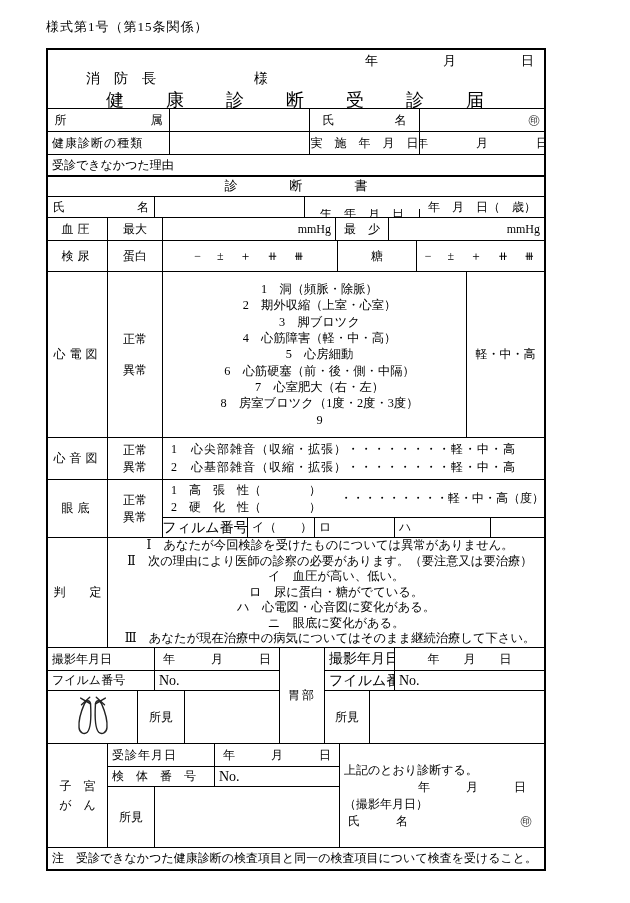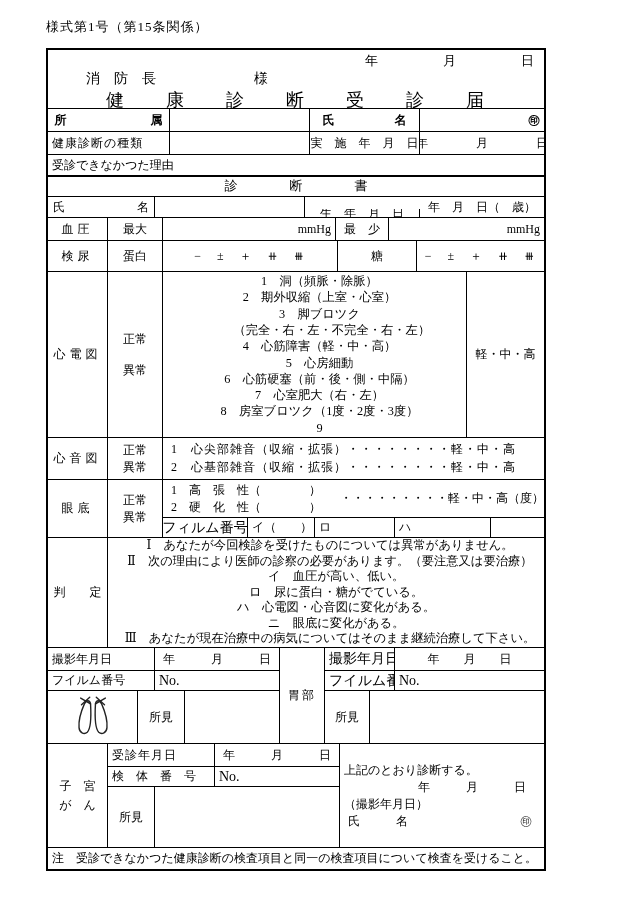--- a/index.html
+++ b/index.html
@@ -47,21 +47,21 @@
   <div class="form-no">様式第1号（第15条関係）</div>
 
   <div class="form">
 
     <div class="titleblock">
       <div class="dateline">年　　　　　月　　　　　日</div>
       <div class="addr">消　防　長　　　　　　　様</div>
       <div class="doctitle">健　　康　　診　　断　　受　　診　　届</div>
     </div>
 
-    <div class="row" style="height:23px;font-weight:bold;">
+    <div class="row" style="height:23px;">
       <div class="c center" style="width:122px;">所　　　　　　　属</div>
       <div class="c" style="width:140px;"></div>
       <div class="c center" style="width:110px;">氏　　　　　名</div>
       <div class="c last right">
           <span>㊞</span>
         </div>
     </div>
 
     <div class="row" style="height:23px;">
       <div class="c" style="width:122px;letter-spacing:1px;">健康診断の種類</div>
@@ -104,21 +104,20 @@
     <div class="row" style="height:166px;">
       <div class="c biglabel" style="width:60px;">心電図</div>
       <div class="c twoline" style="width:55px;gap:16px;">
         <span>正常</span>
         <span>異常</span>
       </div>
       <div class="c ecglist" style="width:304px;">
         <div>1　洞（頻脈・除脈）</div>
         <div>2　期外収縮（上室・心室）</div>
         <div>3　脚ブロツク</div>
-        <div>　　（完全・右・左・不完全・右・左）</div>
         <div>4　心筋障害（軽・中・高）</div>
         <div>5　心房細動</div>
         <div>6　心筋硬塞（前・後・側・中隔）</div>
         <div>7　心室肥大（右・左）</div>
         <div>8　房室ブロツク（1度・2度・3度）</div>
         <div>9</div>
       </div>
       <div class="c last center">軽・中・高</div>
     </div>
 

